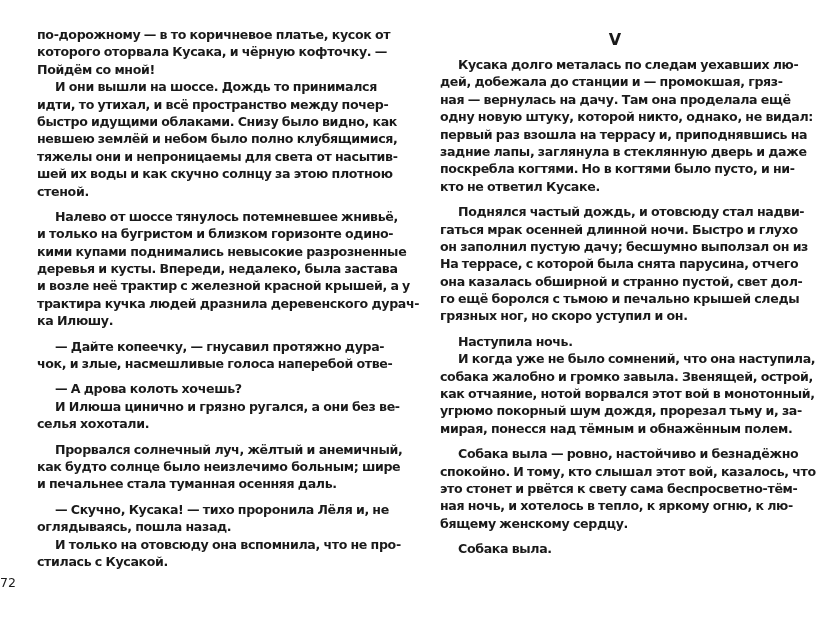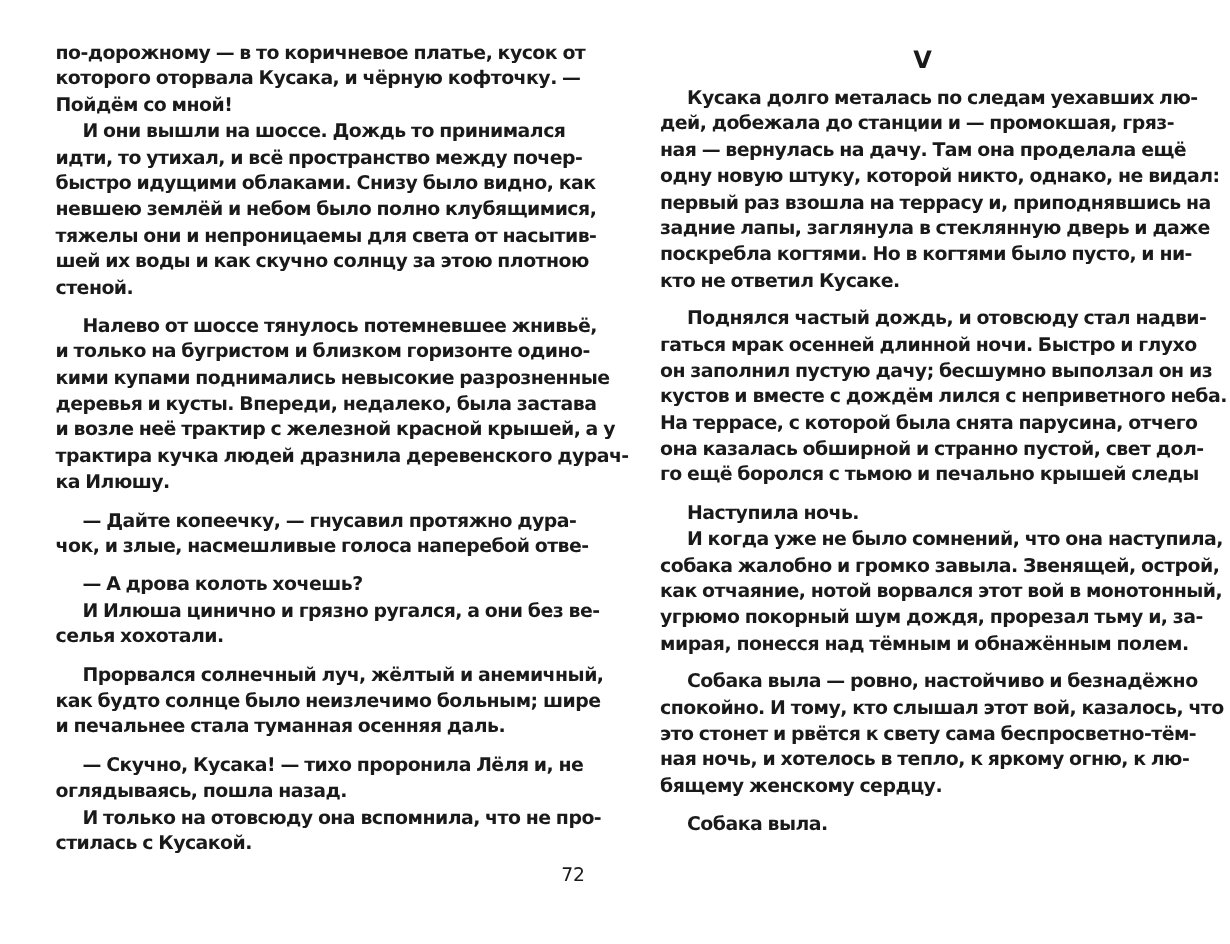--- a/index.html
+++ b/index.html
@@ -12,21 +12,21 @@
     .page-left .column { left: 37px; top: 26px; width: 311px; }
     .page-right .column { left: 30px; top: 56px; width: 312px; }
     .line { display: block; height: 17.4px; line-height: 17.4px; font-size: 12.6px;
             text-align: justify; text-align-last: justify; white-space: nowrap;
             letter-spacing: -0.35px; word-spacing: -0.5px; overflow: visible; }
     .line.last { text-align-last: left; }
     .line.indent { padding-left: 18px; }
     .line.gap { margin-top: 8px; }
     .chapter { position: absolute; left: 0; width: 100%; top: 30px; text-align: center;
                font-weight: bold; font-size: 16px; font-family: "DejaVu Sans", sans-serif; }
-    .page-number { position: absolute; top: 575px; left: 0; width: 100%; text-align: right;
+    .page-number { position: absolute; top: 575px; left: 0; width: 100%; text-align: left;
                    font-size: 12.5px; }
     .page-left .page-number { left: 0; width: 390px; }
   </style>
 </head>
 <body>
 
 <div class="page page-left">
   <div class="column" id="left-col">
       <span class="line ">по-дорожному — в то коричневое платье, кусок от</span>
       <span class="line ">которого оторвала Кусака, и чёрную кофточку. —</span>
@@ -68,24 +68,24 @@
       <span class="line ">дей, добежала до станции и — промокшая, гряз-</span>
       <span class="line ">ная — вернулась на дачу. Там она проделала ещё</span>
       <span class="line ">одну новую штуку, которой никто, однако, не видал:</span>
       <span class="line ">первый раз взошла на террасу и, приподнявшись на</span>
       <span class="line ">задние лапы, заглянула в стеклянную дверь и даже</span>
       <span class="line ">поскребла когтями. Но в когтями было пусто, и ни-</span>
       <span class="line last">кто не ответил Кусаке.</span>
       <span class="line indent gap">Поднялся частый дождь, и отовсюду стал надви-</span>
       <span class="line ">гаться мрак осенней длинной ночи. Быстро и глухо</span>
       <span class="line ">он заполнил пустую дачу; бесшумно выползал он из</span>
-      <span class="line ">кустов и вместе с дождём лился с неприветного неба.</span>
       <span class="line ">На террасе, с которой была снята парусина, отчего</span>
       <span class="line ">она казалась обширной и странно пустой, свет дол-</span>
       <span class="line ">го ещё боролся с тьмою и печально крышей следы</span>
+      <span class="line last">грязных ног, но скоро уступил и он.</span>
       <span class="line indent last gap">Наступила ночь.</span>
       <span class="line indent">И когда уже не было сомнений, что она наступила,</span>
       <span class="line ">собака жалобно и громко завыла. Звенящей, острой,</span>
       <span class="line ">как отчаяние, нотой ворвался этот вой в монотонный,</span>
       <span class="line ">угрюмо покорный шум дождя, прорезал тьму и, за-</span>
       <span class="line last">мирая, понесся над тёмным и обнажённым полем.</span>
       <span class="line indent gap">Собака выла — ровно, настойчиво и безнадёжно</span>
       <span class="line ">спокойно. И тому, кто слышал этот вой, казалось, что</span>
       <span class="line ">это стонет и рвётся к свету сама беспросветно-тём-</span>
       <span class="line ">ная ночь, и хотелось в тепло, к яркому огню, к лю-</span>

